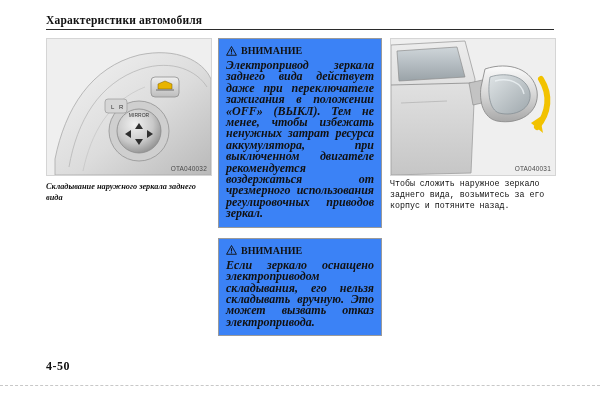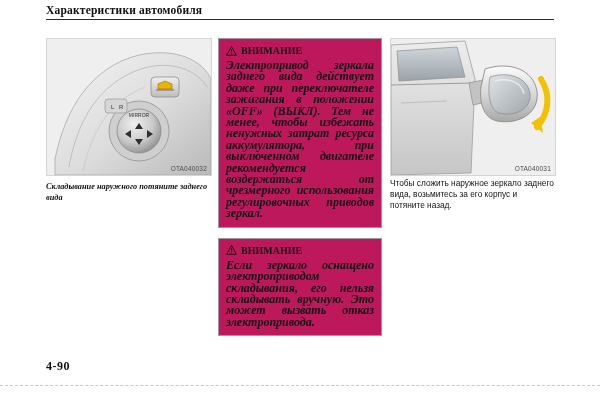--- a/index.html
+++ b/index.html
@@ -17,21 +17,21 @@
   .page {
     position: relative;
     width: 600px;
     height: 400px;
     box-sizing: border-box;
   }
   
   .header {
     position: absolute;
     left: 46px;
-    top: 4px;
+    top: 14px;
     width: 508px;
   }
   .header-title {
     font-family: "Liberation Serif", serif;
     font-weight: bold;
     font-size: 11.5px;
     letter-spacing: 0.2px;
     color: #111;
     padding-bottom: 3px;
   }
@@ -86,31 +86,31 @@
   }
   .sub-head {
     font-family: "Liberation Serif", serif;
     font-weight: bold;
     font-size: 8.3px;
     line-height: 11px;
     margin-top: 7px;
     color: #111;
   }
   .body-text {
-    font-family: Liberation Sans, sans-serif;
+    font-family: Liberation Mono, monospace;
     font-size: 8.3px;
     line-height: 11.2px;
     margin-top: 2px;
     color: #111;
     text-align: left;
   }
   
   .warn-box {
     border: 1px solid #9a9a9a;
-    background: #be185d;
+    background: #3b82f6;
     padding: 6px 7px 7px 7px;
     box-sizing: border-box;
     margin-bottom: 10px;
   }
   .warn-head {
     display: flex;
     align-items: center;
     gap: 4px;
     font-family: "Liberation Serif", serif;
     font-weight: bold;
@@ -208,21 +208,21 @@
           <path d="M92 106 L96 100 L88 100 Z" fill="#2f2f2f"></path>
           <path d="M78 95 L84 91 L84 99 Z" fill="#2f2f2f"></path>
           <path d="M106 95 L100 91 L100 99 Z" fill="#2f2f2f"></path>
 
           <rect x="58" y="60" width="22" height="14" rx="3" fill="#d6d6d6" stroke="#989898" stroke-width="0.7"></rect>
           <text x="64" y="70" font-family="Liberation Sans, sans-serif" font-size="6" fill="#333">L</text>
           <text x="72" y="70" font-family="Liberation Sans, sans-serif" font-size="6" fill="#333">R</text>
         </svg>
         <div class="figure-code">OTA040032</div>
       </div>
-      <div class="fig-caption">Складывание наружного потяните заднего вида</div>
+      <div class="fig-caption">Складывание наружного зеркала заднего вида</div>
     </div>
 
     <div class="col-mid">
       <div class="warn-box">
         <div class="warn-head">
           <span class="warn-tri">
             <svg viewBox="0 0 12 11" width="11" height="10">
               <path d="M6 0.6 L11.4 10.2 L0.6 10.2 Z" fill="none" stroke="#111" stroke-width="1"></path>
               <rect x="5.4" y="3.6" width="1.2" height="3.6" fill="#111"></rect>
               <rect x="5.4" y="8.0" width="1.2" height="1.2" fill="#111"></rect>
@@ -287,17 +287,17 @@
           <path d="M140 84 L152 94 L149 78 Z" fill="#f2c200"></path>
         </svg>
         <div class="figure-code">OTA040031</div>
       </div>
       <div class="body-text">Чтобы сложить наружное зеркало заднего вида, возьмитесь за его корпус и потяните назад.</div>
     </div>
 
   </div>
 
   <div class="footer">
-    <div class="footer-page">4-90</div>
+    <div class="footer-page">4-50</div>
   </div>
   <div style="position:absolute;left:0;bottom:14px;width:600px;border-bottom:1px dashed #c8c8c8;"></div>
 
 </div>
 
 </body></html>

